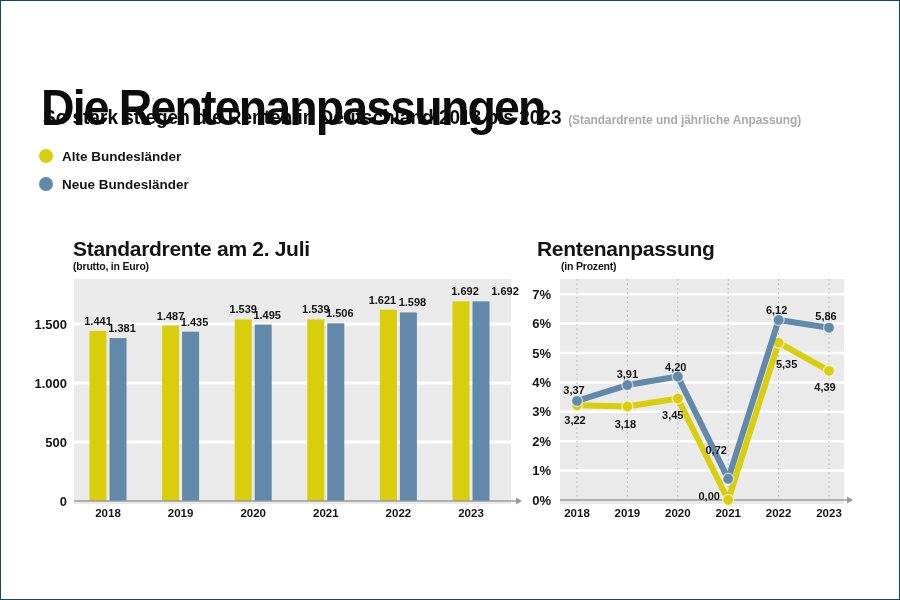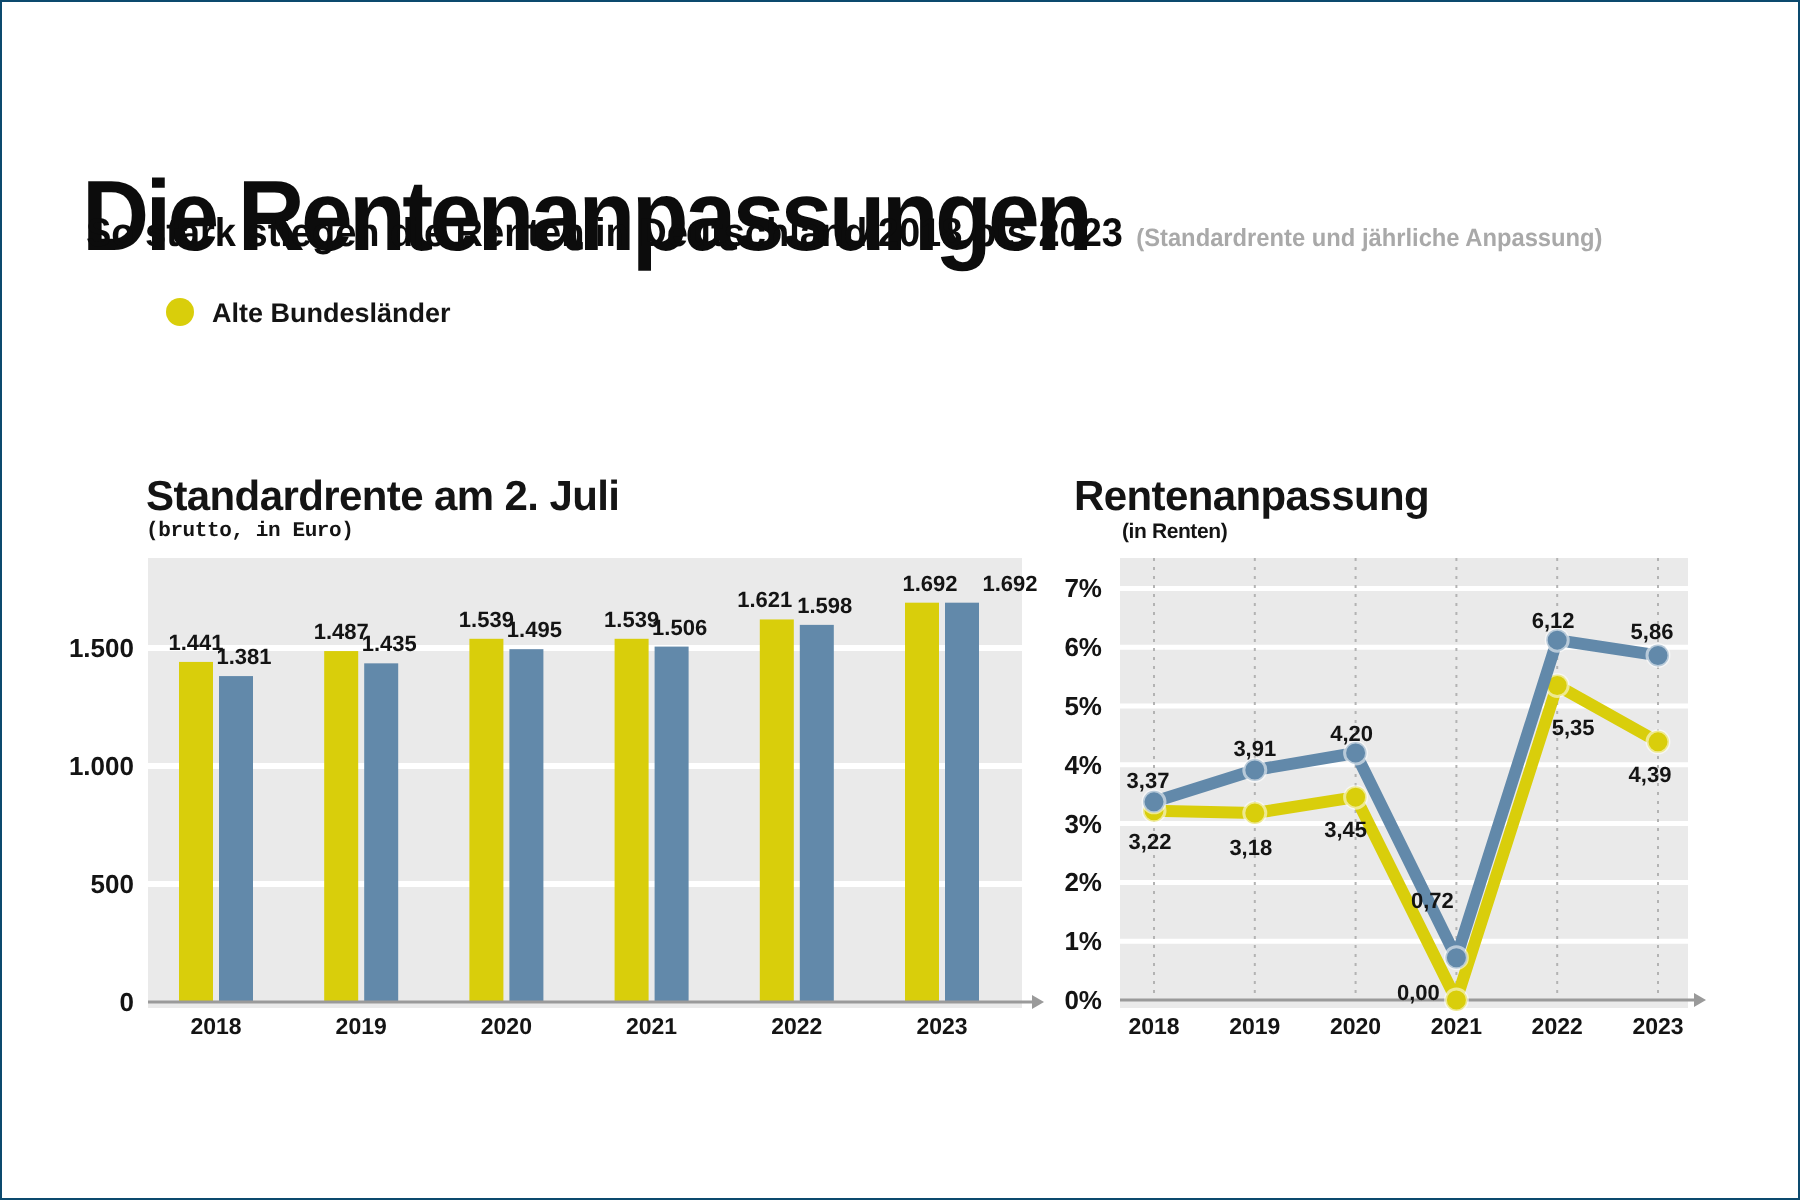--- a/index.html
+++ b/index.html
@@ -12,46 +12,50 @@
   #main-title{
     left:40px;top:44px;font-size:50px;font-weight:bold;letter-spacing:-2px;
     transform:scaleX(.93);transform-origin:left top;white-space:nowrap;color:#0c0c0c;
   }
   #subtitle-row{
     left:42px;top:105px;white-space:nowrap;transform:scaleX(.95);transform-origin:left top;
   }
   #subtitle-main{font-size:20px;font-weight:bold;color:#0c0c0c;}
   #subtitle-note{font-size:12.5px;font-weight:bold;color:#a9a9a9;margin-left:7px;}
   .legend-item{display:flex;align-items:center;height:16px;}
-  #legend-item-alte{left:38px;top:147px;margin-left:44px;}
+  #legend-item-alte{left:38px;top:147px;}
   #legend-item-neue{left:38px;top:175px;}
   .legend-dot{width:14px;height:14px;border-radius:50%;margin-right:9px;flex:none;}
   .legend-label{font-size:13.5px;font-weight:bold;white-space:nowrap;}
   .chart-title{font-size:21px;font-weight:bold;white-space:nowrap;letter-spacing:-.3px;}
   .chart-subtitle{font-size:10.5px;font-weight:bold;white-space:nowrap;letter-spacing:-.2px;}
   #chart1-title{left:72px;top:236px;}
-  #chart1-subtitle{left:72px;top:259px;font-family:Liberation Mono, monospace;}
+  #chart1-subtitle{left:72px;top:259px;}
   #chart2-title{left:536px;top:236px;}
   #chart2-subtitle{left:560px;top:259px;}
   #chart1-svg{left:30px;top:270px;}
   #chart2-svg{left:530px;top:270px;}
   svg text{font-family:"Liberation Sans",sans-serif;}
 </style>
 </head>
 <body>
 
 <div id="stage">
   <h1 id="main-title" class="abs">Die Rentenanpassungen</h1>
   <div id="subtitle-row" class="abs">
     <span id="subtitle-main">So stark stiegen die Renten in Deutschland 2018 bis 2023</span><span id="subtitle-note">(Standardrente und jährliche Anpassung)</span>
   </div>
 
   <div id="legend-item-alte" class="abs legend-item">
     <span class="legend-dot" style="background: rgb(217, 206, 11);"></span>
     <span class="legend-label">Alte Bundesländer</span>
+  </div>
+  <div id="legend-item-neue" class="abs legend-item">
+    <span class="legend-dot" style="background: rgb(98, 137, 170);"></span>
+    <span class="legend-label">Neue Bundesländer</span>
   </div>
 
   <div id="chart1-title" class="abs chart-title">Standardrente am 2. Juli</div>
   <div id="chart1-subtitle" class="abs chart-subtitle">(brutto, in Euro)</div>
   <svg id="chart1-svg" class="abs" width="495" height="258">
       <rect x="43" y="8" width="437" height="225" fill="#eaeaea"></rect>
       <line x1="43" x2="480" y1="171" y2="171" stroke="#ffffff" stroke-width="3"></line>
       <line x1="43" x2="480" y1="112" y2="112" stroke="#ffffff" stroke-width="3"></line>
       <line x1="43" x2="480" y1="53" y2="53" stroke="#ffffff" stroke-width="3"></line>
       <text x="36" y="234.5" text-anchor="end" font-size="13" font-weight="bold" fill="#141414">0</text>
@@ -86,21 +90,21 @@
       <rect x="421.5" y="30.344000000000023" width="17" height="199.65599999999998" fill="#d9ce0b"></rect>
       <rect x="441.5" y="30.344000000000023" width="17" height="199.65599999999998" fill="#6289aa"></rect>
       <text x="434" y="24.344000000000023" text-anchor="middle" font-size="11" font-weight="bold" fill="#141414">1.692</text>
       <text x="474" y="24.344000000000023" text-anchor="middle" font-size="11" font-weight="bold" fill="#141414">1.692</text>
       <text x="440" y="246" text-anchor="middle" font-size="11.5" font-weight="bold" fill="#141414">2023</text>
       <line x1="43" x2="486" y1="230" y2="230" stroke="#9a9a9a" stroke-width="1.5"></line>
       <path d="M485 226.5 L491 230 L485 233.5 Z" fill="#9a9a9a"></path>
     </svg>
 
   <div id="chart2-title" class="abs chart-title">Rentenanpassung</div>
-  <div id="chart2-subtitle" class="abs chart-subtitle">(in Renten)</div>
+  <div id="chart2-subtitle" class="abs chart-subtitle">(in Prozent)</div>
   <svg id="chart2-svg" class="abs" width="350" height="258">
       <rect x="29" y="8" width="284" height="225" fill="#eaeaea"></rect>
       <line x1="29" x2="313" y1="199.6" y2="199.6" stroke="#ffffff" stroke-width="2.5"></line>
       <line x1="29" x2="313" y1="170.2" y2="170.2" stroke="#ffffff" stroke-width="2.5"></line>
       <line x1="29" x2="313" y1="140.8" y2="140.8" stroke="#ffffff" stroke-width="2.5"></line>
       <line x1="29" x2="313" y1="111.4" y2="111.4" stroke="#ffffff" stroke-width="2.5"></line>
       <line x1="29" x2="313" y1="82" y2="82" stroke="#ffffff" stroke-width="2.5"></line>
       <line x1="29" x2="313" y1="52.60000000000002" y2="52.60000000000002" stroke="#ffffff" stroke-width="2.5"></line>
       <line x1="29" x2="313" y1="23.200000000000017" y2="23.200000000000017" stroke="#ffffff" stroke-width="2.5"></line>
       <line x1="46" x2="46" y1="8" y2="229" stroke="#b3b3b3" stroke-width="1" stroke-dasharray="1.5,3"></line>

